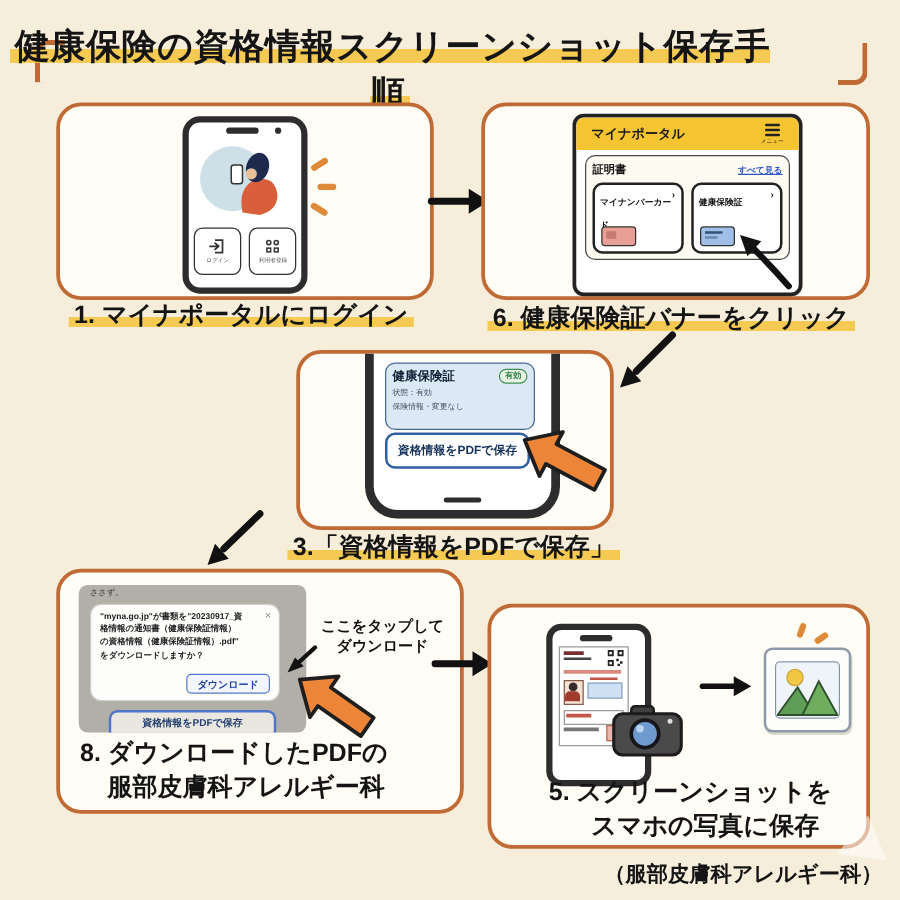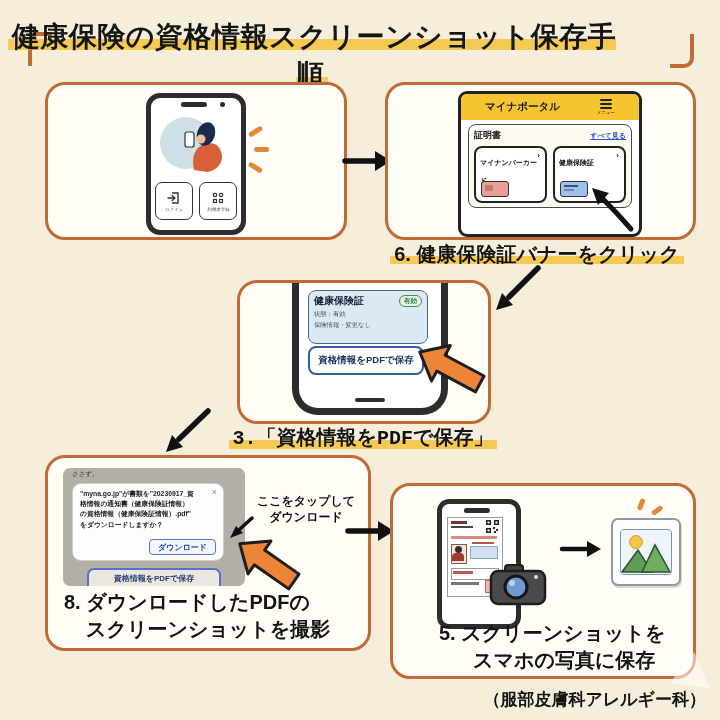--- a/index.html
+++ b/index.html
@@ -15,38 +15,38 @@
   
   .panel{position:absolute;background:#fffdf5;border:3.5px solid #c06a35;border-radius:20px;}
   #p1{left:45px;top:82px;width:296px;height:152px;}
   #p2{left:385px;top:82px;width:305px;height:152px;}
   #p3{left:237px;top:280px;width:248px;height:138px;}
   #p4{left:45px;top:455px;width:320px;height:190px;}
   #p5{left:390px;top:455px;width:300px;height:190px;margin-top:28px;}
   .cap{position:absolute;font-weight:700;color:#141414;white-space:nowrap;}
   #cap1{left:45px;top:238px;width:296px;text-align:center;font-size:20px;}
   #cap2{left:378px;top:241px;width:318px;text-align:center;font-size:20px;}
-  #cap3{left:218px;top:424px;width:290px;text-align:center;font-size:20px;font-family:Liberation Mono, monospace;}
+  #cap3{left:218px;top:424px;width:290px;text-align:center;font-size:20px;}
   .cap-in{position:absolute;font-weight:700;color:#141414;font-size:20px;white-space:nowrap;}
   
   .phone{position:absolute;background:#fff;border:5px solid #2d2d2d;border-radius:14px;}
   .notch{position:absolute;top:4px;left:50%;transform:translateX(-58%);width:26px;height:5px;background:#2d2d2d;border-radius:3px;}
   .notch-dot{position:absolute;top:4px;right:16px;width:5px;height:5px;background:#2d2d2d;border-radius:50%;}
   .homeline{position:absolute;bottom:6px;left:50%;transform:translateX(-50%);width:30px;height:4px;background:#2d2d2d;border-radius:2px;}
   
   #phone1{left:98px;top:8px;width:90px;height:132px;}
   .mini-row{position:absolute;bottom:10px;left:50%;transform:translateX(-50%);display:flex;gap:6px;}
   .mini-btn{width:36px;height:36px;border:1.7px solid #333;border-radius:7px;background:#fff;
             display:flex;flex-direction:column;align-items:center;justify-content:center;gap:1px;}
   .mini-btn .lab{font-size:5px;color:#555;transform:scale(.9);white-space:nowrap;}
   .spark{position:absolute;width:15px;height:4.5px;background:#de8a3a;border-radius:3px;}
   
   #screen2{position:absolute;left:70px;top:6px;width:178px;height:140px;background:#fff;
            border:3px solid #222;border-radius:9px;overflow:hidden;}
-  .s2-header{height:26px;background:#f5c431;display:flex;align-items:center;justify-content:space-between;padding:0 24px;}
+  .s2-header{height:26px;background:#f5c431;display:flex;align-items:center;justify-content:space-between;padding:0 12px;}
   .s2-title{font-size:10.5px;font-weight:700;color:#1a1a1a;}
   .s2-menu{display:flex;flex-direction:column;align-items:center;gap:1px;cursor:pointer;}
   .s2-menu .bars{display:flex;flex-direction:column;gap:2px;}
   .s2-menu .bars i{display:block;width:12px;height:1.8px;background:#222;border-radius:1px;}
   .s2-menu .mlab{font-size:4.5px;color:#222;}
   .s2-profile{display:flex;align-items:center;padding:5px 8px 2px 8px;}
   .s2-name{font-size:11.5px;font-weight:700;color:#111;line-height:1.1;}
   .s2-link{font-size:6px;color:#2f55c8;text-decoration:underline;font-weight:700;}
   .s2-right{margin-left:auto;display:flex;flex-direction:column;align-items:center;gap:1px;}
   .s2-right .nlab{font-size:5px;color:#333;}
@@ -153,20 +153,21 @@
             <rect x="8.5" y="8.5" width="3" height="3" fill="none" stroke="#333" stroke-width="1.2"></rect>
           </svg>
           <span class="lab">利用者登録</span>
         </div>
       </div>
     </div>
     <div class="spark" style="left:200px;top:44px;transform:rotate(-32deg);"></div>
     <div class="spark" style="left:206px;top:62px;"></div>
     <div class="spark" style="left:200px;top:80px;transform:rotate(32deg);"></div>
   </div>
+  <div class="cap" id="cap1"><span class="hl">1. マイナポータルにログイン</span></div>
 
   <svg style="position:absolute;left:341px;top:148px;" width="52" height="26" viewBox="0 0 52 26">
     <path d="M4 13 L36 13" stroke="#111" stroke-width="5.5" stroke-linecap="round"></path>
     <polygon points="34,3 50,13 34,23" fill="#111"></polygon>
   </svg>
 
   <div class="panel" id="p2">
     <div id="screen2">
       <div class="s2-header">
         <span class="s2-title">マイナポータル</span>
@@ -256,21 +257,21 @@
     <svg style="position:absolute;left:176px;top:52px;" width="34" height="34" viewBox="0 0 34 34">
       <path d="M28 8 L16 19" stroke="#111" stroke-width="3.5" stroke-linecap="round"></path>
       <polygon points="6,28 12,16 19,23" fill="#111"></polygon>
     </svg>
     <svg class="oarrow" style="left:182px;top:76px;" width="78" height="72" viewBox="0 0 78 72">
       <g transform="rotate(35 36 28)">
         <polygon points="4,28 28,8 28,19 70,19 70,37 28,37 28,48" fill="#ec8538" stroke="#1e1e1e" stroke-width="3" stroke-linejoin="round"></polygon>
       </g>
     </svg>
     <div class="cap-in" style="left:16px;top:131px;">8. ダウンロードしたPDFの</div>
-    <div class="cap-in" style="left:38px;top:158px;">スクリーンショットを撮影</div>
+    <div class="cap-in" style="left:38px;top:158px;">服部皮膚科アレルギー科</div>
   </div>
 
   <svg style="position:absolute;left:344px;top:518px;" width="52" height="26" viewBox="0 0 52 26">
     <path d="M4 13 L36 13" stroke="#111" stroke-width="5.5" stroke-linecap="round"></path>
     <polygon points="34,3 50,13 34,23" fill="#111"></polygon>
   </svg>
 
   <div class="panel" id="p5">
     <div class="phone" id="phone5">
       <div class="notch"></div>

